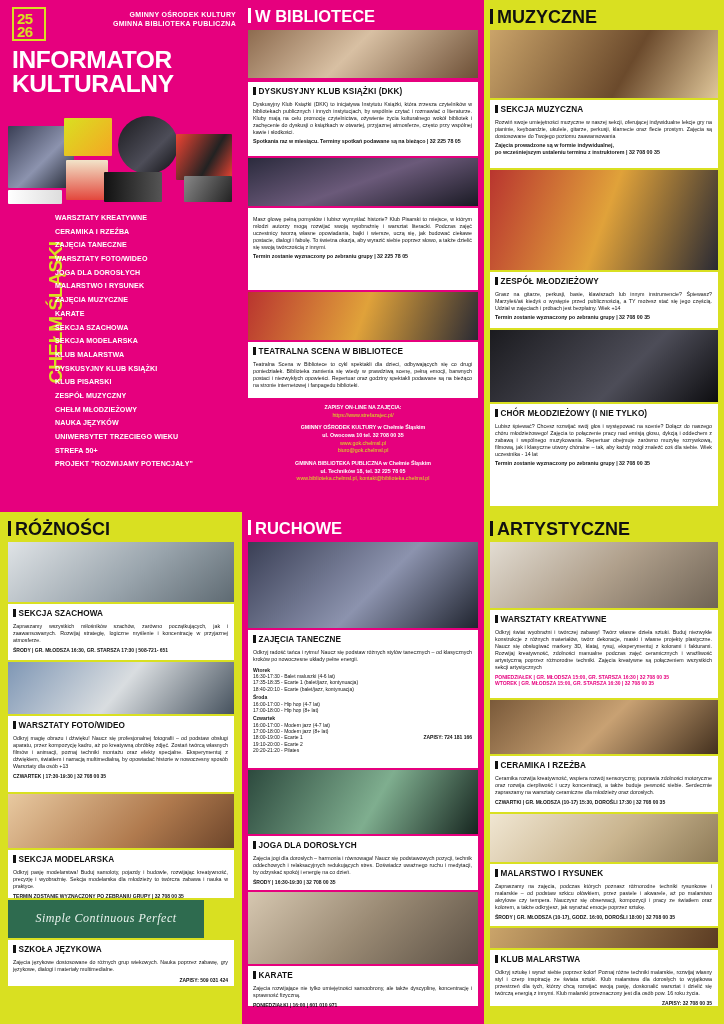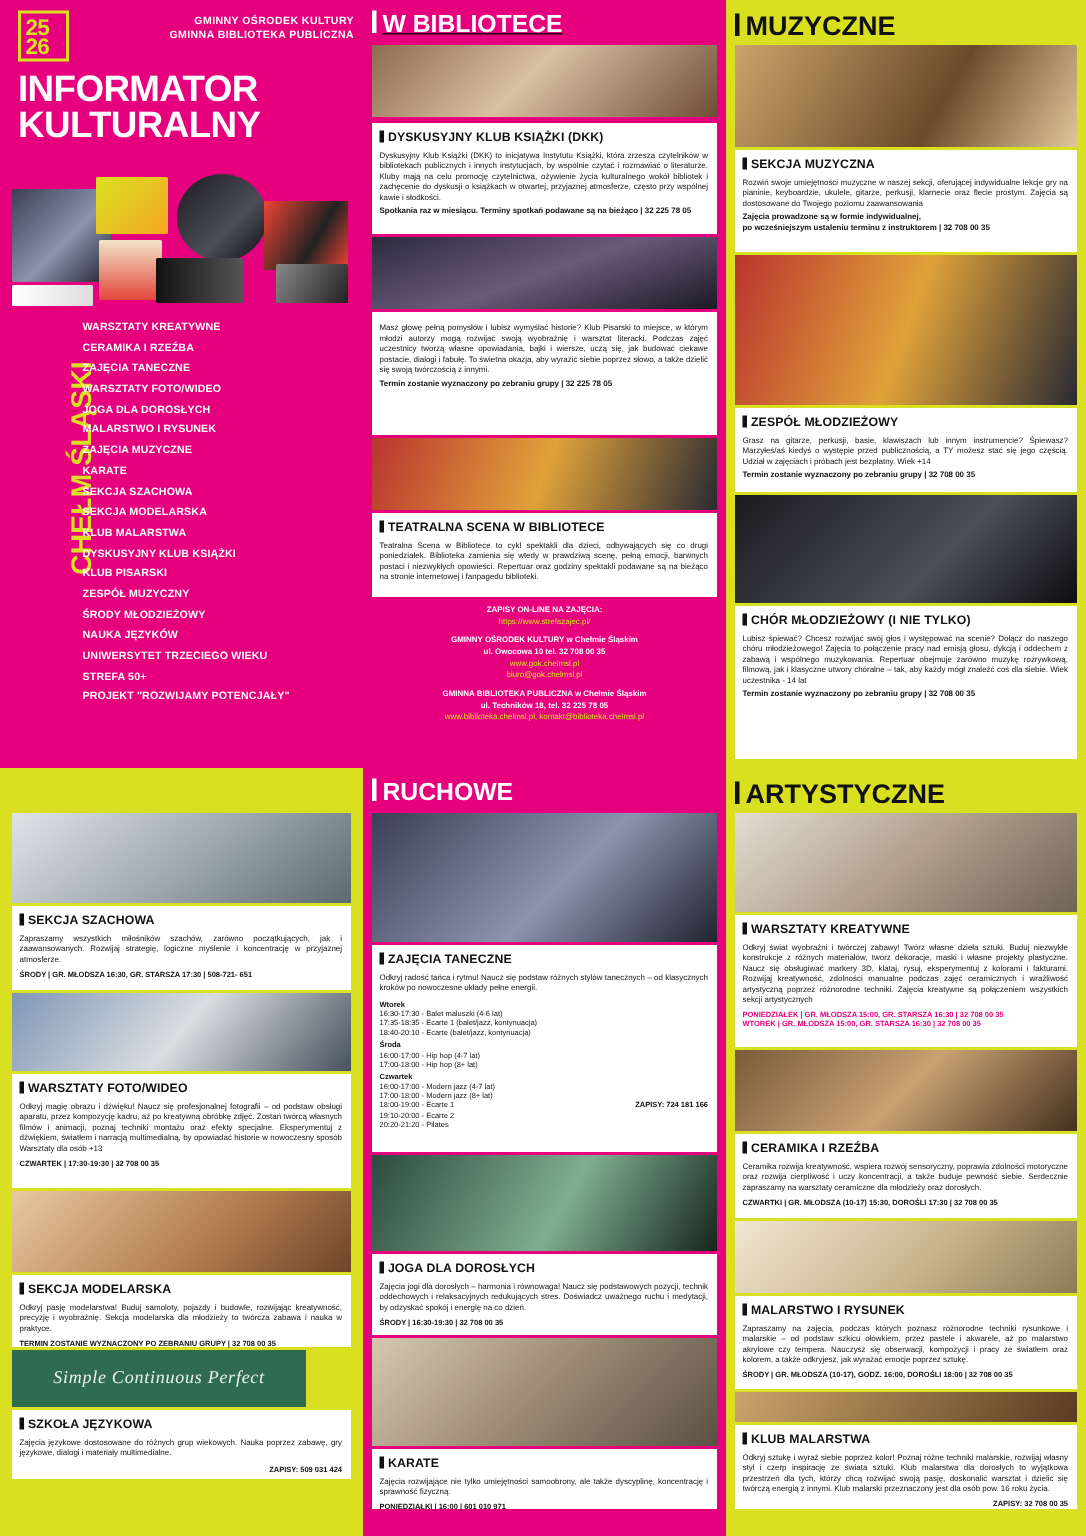--- a/index.html
+++ b/index.html
@@ -113,30 +113,30 @@
       <div>JOGA DLA DOROSŁYCH</div>
       <div>MALARSTWO I RYSUNEK</div>
       <div>ZAJĘCIA MUZYCZNE</div>
       <div>KARATE</div>
       <div>SEKCJA SZACHOWA</div>
       <div>SEKCJA MODELARSKA</div>
       <div>KLUB MALARSTWA</div>
       <div>DYSKUSYJNY KLUB KSIĄŻKI</div>
       <div>KLUB PISARSKI</div>
       <div>ZESPÓŁ MUZYCZNY</div>
-      <div>ŚRODY MŁODZIEŻOWY</div>
+      <div>CHEŁM MŁODZIEŻOWY</div>
       <div>NAUKA JĘZYKÓW</div>
       <div>UNIWERSYTET TRZECIEGO WIEKU</div>
       <div>STREFA 50+</div>
       <div>PROJEKT "ROZWIJAMY POTENCJAŁY"</div>
     </div>
   </div>
 
   <div class="mid-col"></div>
-  <div style="position:absolute;left:248px;top:6px;width:230px;text-decoration:underline;">
+  <div style="position:absolute;left:248px;top:6px;width:230px;">
     <span class="hdr"><span style="display:inline-block;width:3px;height:15px;background:#fff;vertical-align:-1px;margin-right:4px"></span><span>W BIBLIOTECE</span></span>
   </div>
 
   <div class="photo g1" style="position:absolute;left:248px;top:30px;width:230px;height:48px"></div>
 
   <div class="white-card" style="left:248px;top:82px;width:230px;height:74px;padding:5px 6px 4px 5px;">
     <div class="sect-title"><span class="bar-accent"></span><span>DYSKUSYJNY KLUB KSIĄŻKI (DKK)</span></div>
     <div class="body-txt" style="margin-top:3px">Dyskusyjny Klub Książki (DKK) to inicjatywa Instytutu Książki, która zrzesza czytelników w bibliotekach publicznych i innych instytucjach, by wspólnie czytać i rozmawiać o literaturze. Kluby mają na celu promocję czytelnictwa, ożywienie życia kulturalnego wokół bibliotek i zachęcenie do dyskusji o książkach w otwartej, przyjaznej atmosferze, często przy wspólnej kawie i słodkości.</div>
     <div class="body-txt bold" style="margin-top:2px">Spotkania raz w miesiącu. Terminy spotkań podawane są na bieżąco | 32 225 78 05</div>
   </div>
@@ -193,20 +193,23 @@
 
   <div class="photo g6" style="position:absolute;left:490px;top:330px;width:228px;height:72px"></div>
 
   <div class="white-card" style="left:490px;top:404px;width:228px;height:102px;padding:5px 6px 4px 5px;">
     <div class="sect-title"><span class="bar-accent"></span><span>CHÓR MŁODZIEŻOWY (I NIE TYLKO)</span></div>
     <div class="body-txt" style="margin-top:3px">Lubisz śpiewać? Chcesz rozwijać swój głos i występować na scenie? Dołącz do naszego chóru młodzieżowego! Zajęcia to połączenie pracy nad emisją głosu, dykcją i oddechem z zabawą i wspólnego muzykowania. Repertuar obejmuje zarówno muzykę rozrywkową, filmową, jak i klasyczne utwory chóralne – tak, aby każdy mógł znaleźć coś dla siebie. Wiek uczestnika - 14 lat</div>
     <div class="body-txt bold" style="margin-top:2px">Termin zostanie wyznaczony po zebraniu grupy | 32 708 00 35</div>
   </div>
 
   <div class="b1"></div>
+  <div style="position:absolute;left:8px;top:518px;width:230px;">
+    <span class="hdr-dark"><span style="display:inline-block;width:3px;height:15px;background:#111;vertical-align:-1px;margin-right:4px"></span><span>RÓŻNOŚCI</span></span>
+  </div>
 
   <div class="photo g7" style="position:absolute;left:8px;top:542px;width:226px;height:60px"></div>
   <div class="white-card" style="left:8px;top:604px;width:226px;height:56px;padding:5px 6px 4px 5px;">
     <div class="sect-title"><span class="bar-accent"></span><span>SEKCJA SZACHOWA</span></div>
     <div class="body-txt" style="margin-top:3px">Zapraszamy wszystkich miłośników szachów, zarówno początkujących, jak i zaawansowanych. Rozwijaj strategię, logiczne myślenie i koncentrację w przyjaznej atmosferze.</div>
     <div class="meta" style="margin-top:3px">ŚRODY | GR. MŁODSZA 16:30, GR. STARSZA 17:30 | 508-721- 651</div>
   </div>
 
   <div class="photo g8" style="position:absolute;left:8px;top:662px;width:226px;height:52px"></div>
   <div class="white-card" style="left:8px;top:716px;width:226px;height:76px;padding:5px 6px 4px 5px;">

